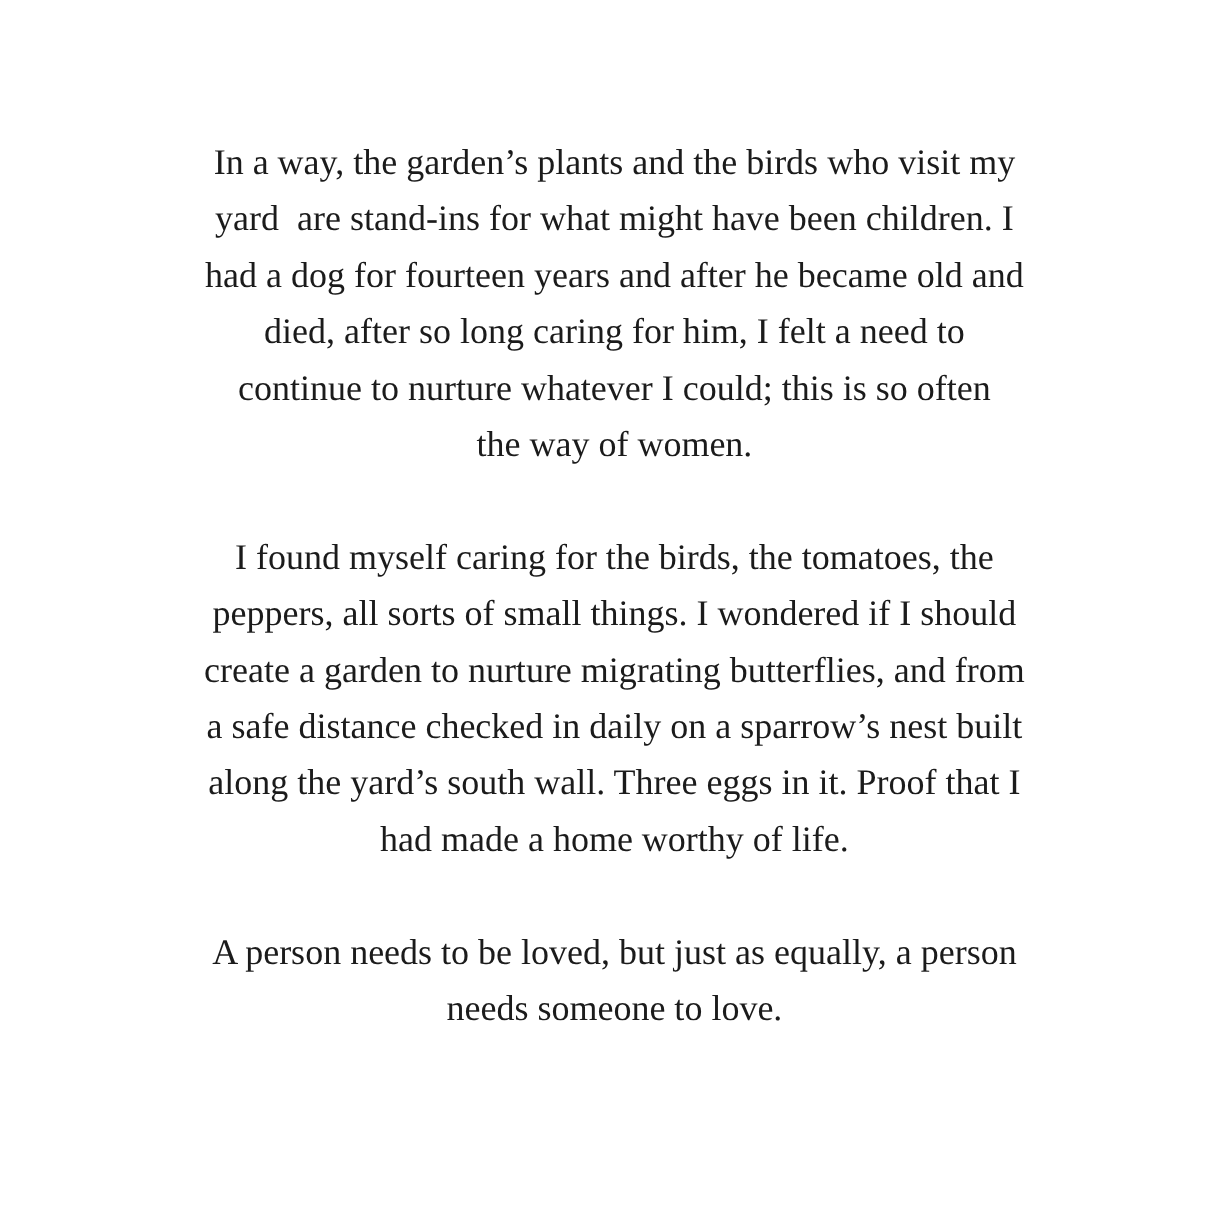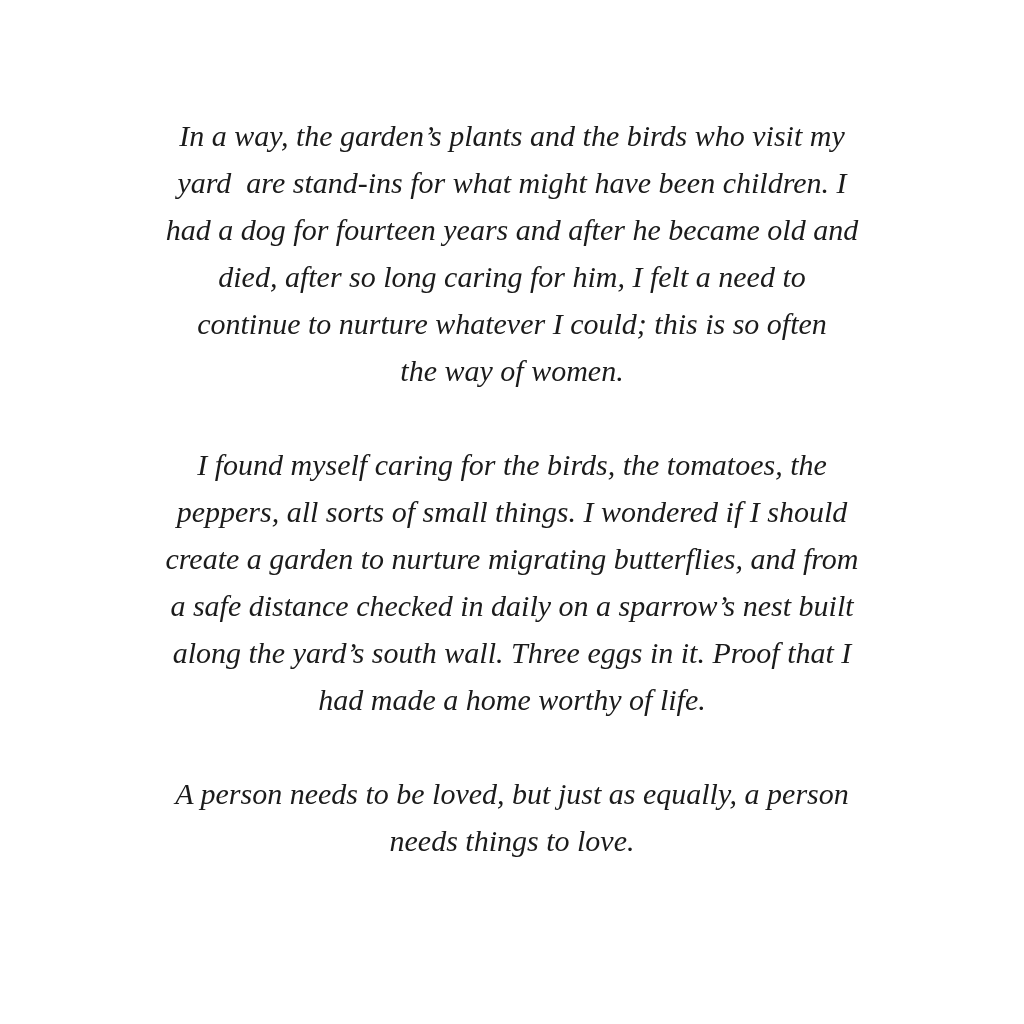--- a/index.html
+++ b/index.html
@@ -12,21 +12,20 @@
     background: #ffffff;
     overflow: hidden;
     font-family: "Liberation Serif", "DejaVu Serif", serif;
   }
   .quote-page {
     width: 1024px;
     height: 1024px;
     display: flex;
     align-items: flex-start;
     justify-content: center;
-    font-style: italic;
   }
   .quote-block {
     width: 880px;
     padding-top: 112px;
     text-align: center;
   }
   .quote-paragraph {
     margin: 0 0 47px 0;
     font-size: 30px;
     line-height: 47px;
@@ -49,15 +48,15 @@
 died, after so long caring for him, I felt a need to
 continue to nurture whatever I could; this is so often
 the way of women.</p>
     <p class="quote-paragraph">I found myself caring for the birds, the tomatoes, the
 peppers, all sorts of small things. I wondered if I should
 create a garden to nurture migrating butterflies, and from
 a safe distance checked in daily on a sparrow’s nest built
 along the yard’s south wall. Three eggs in it. Proof that I
 had made a home worthy of life.</p>
     <p class="quote-paragraph">A person needs to be loved, but just as equally, a person
-needs things to love.</p>
+needs someone to love.</p>
   </div>
 </div>
 
 </body></html>

